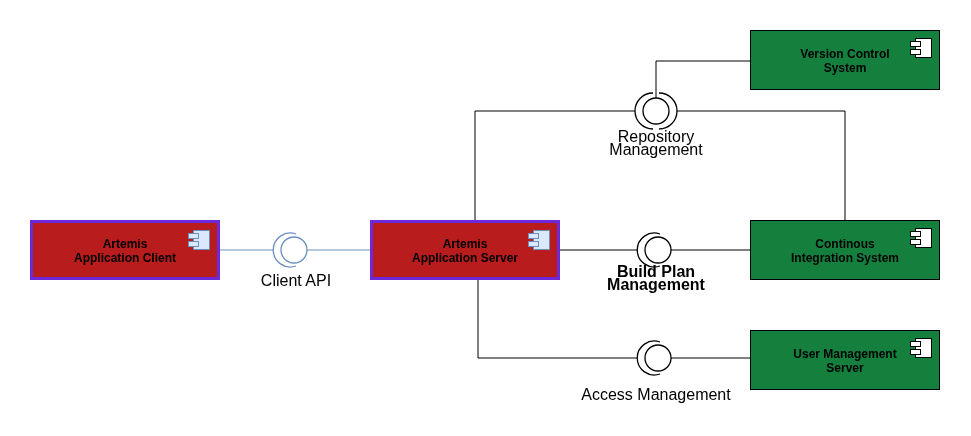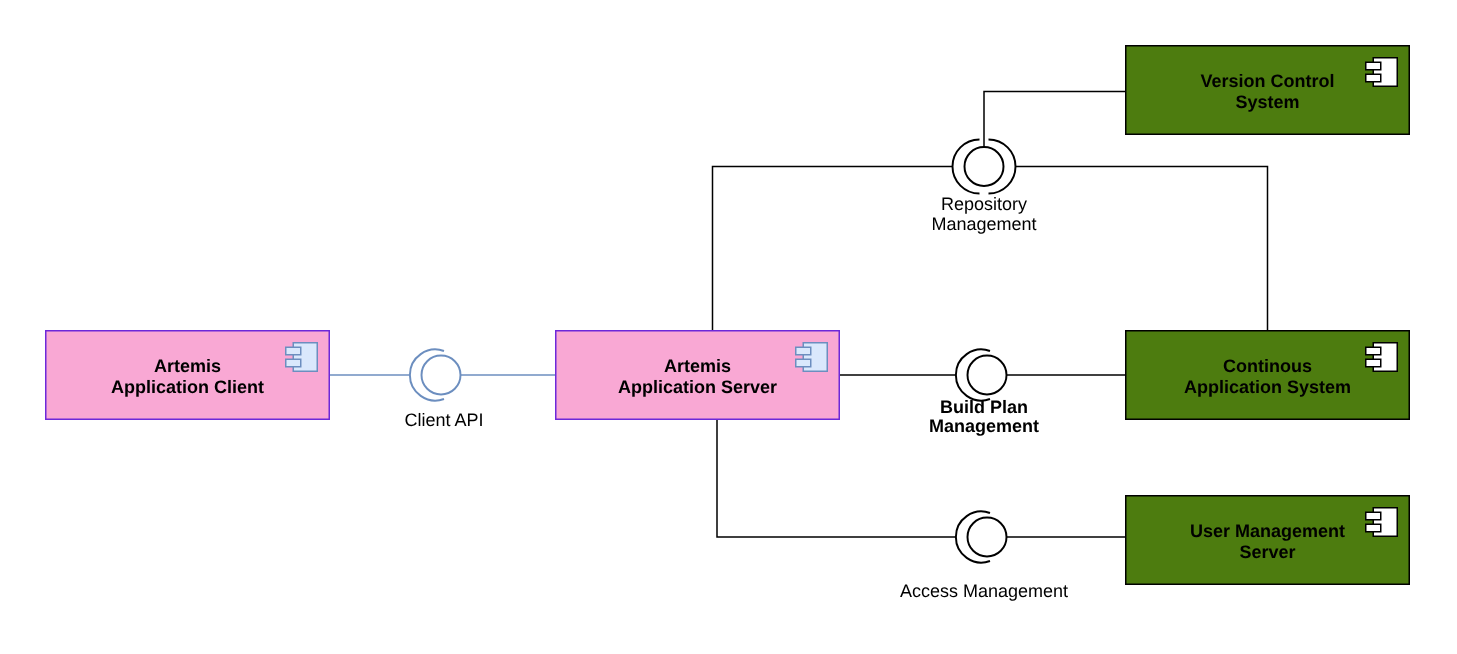--- a/index.html
+++ b/index.html
@@ -5,30 +5,30 @@
   html,body{margin:0;padding:0;background:#ffffff;}
   .canvas{
     position:relative;width:971px;height:436px;background:#ffffff;overflow:hidden;
     font-family:"Liberation Sans",sans-serif;color:#000000;
   }
   .wires{position:absolute;left:0;top:0;width:971px;height:436px;}
   .box{
     position:absolute;width:190px;height:60px;box-sizing:border-box;
     display:flex;align-items:center;justify-content:center;text-align:center;
   }
-  .box.blue{background:#f9a8d4;border:1px solid #6d28d9;}
-  .box.white{background:#4d7c0f;border:1px solid #000000;}
+  .box.blue{background:#b91c1c;border:3px solid #6d28d9;}
+  .box.white{background:#15803d;border:1px solid #000000;}
   .box-label{
     font-size:12px;font-weight:bold;line-height:14px;white-space:pre-line;
     color:#000000;padding-top:1px;
   }
   .comp-icon{position:absolute;top:7px;right:6px;}
   .iface-label{
     position:absolute;transform:translateX(-50%);
-    font-size:12px;line-height:13px;text-align:center;white-space:pre-line;color:#000000;
+    font-size:16px;line-height:13px;text-align:center;white-space:pre-line;color:#000000;
   }
 </style>
 </head>
 <body>
 
 <div class="canvas">
 
   <svg class="wires" viewBox="0 0 971 436" xmlns="http://www.w3.org/2000/svg">
 
     <g stroke="#000000" fill="none" stroke-width="1">
@@ -93,21 +93,21 @@
 System</span>
     <svg class="comp-icon" width="23" height="21" viewBox="0 0 23 21">
       <rect x="5.5" y="0.5" width="16" height="19" fill="#ffffff" stroke="#000000"></rect>
       <rect x="0.5" y="3.5" width="10" height="5" fill="#ffffff" stroke="#000000"></rect>
       <rect x="0.5" y="11.5" width="10" height="5" fill="#ffffff" stroke="#000000"></rect>
     </svg>
   </div>
 
   <div class="box white" style="left:750px;top:220px;">
     <span class="box-label">Continous
-Application System</span>
+Integration System</span>
     <svg class="comp-icon" width="23" height="21" viewBox="0 0 23 21">
       <rect x="5.5" y="0.5" width="16" height="19" fill="#ffffff" stroke="#000000"></rect>
       <rect x="0.5" y="3.5" width="10" height="5" fill="#ffffff" stroke="#000000"></rect>
       <rect x="0.5" y="11.5" width="10" height="5" fill="#ffffff" stroke="#000000"></rect>
     </svg>
   </div>
 
   <div class="box white" style="left:750px;top:330px;">
     <span class="box-label">User Management
 Server</span>

